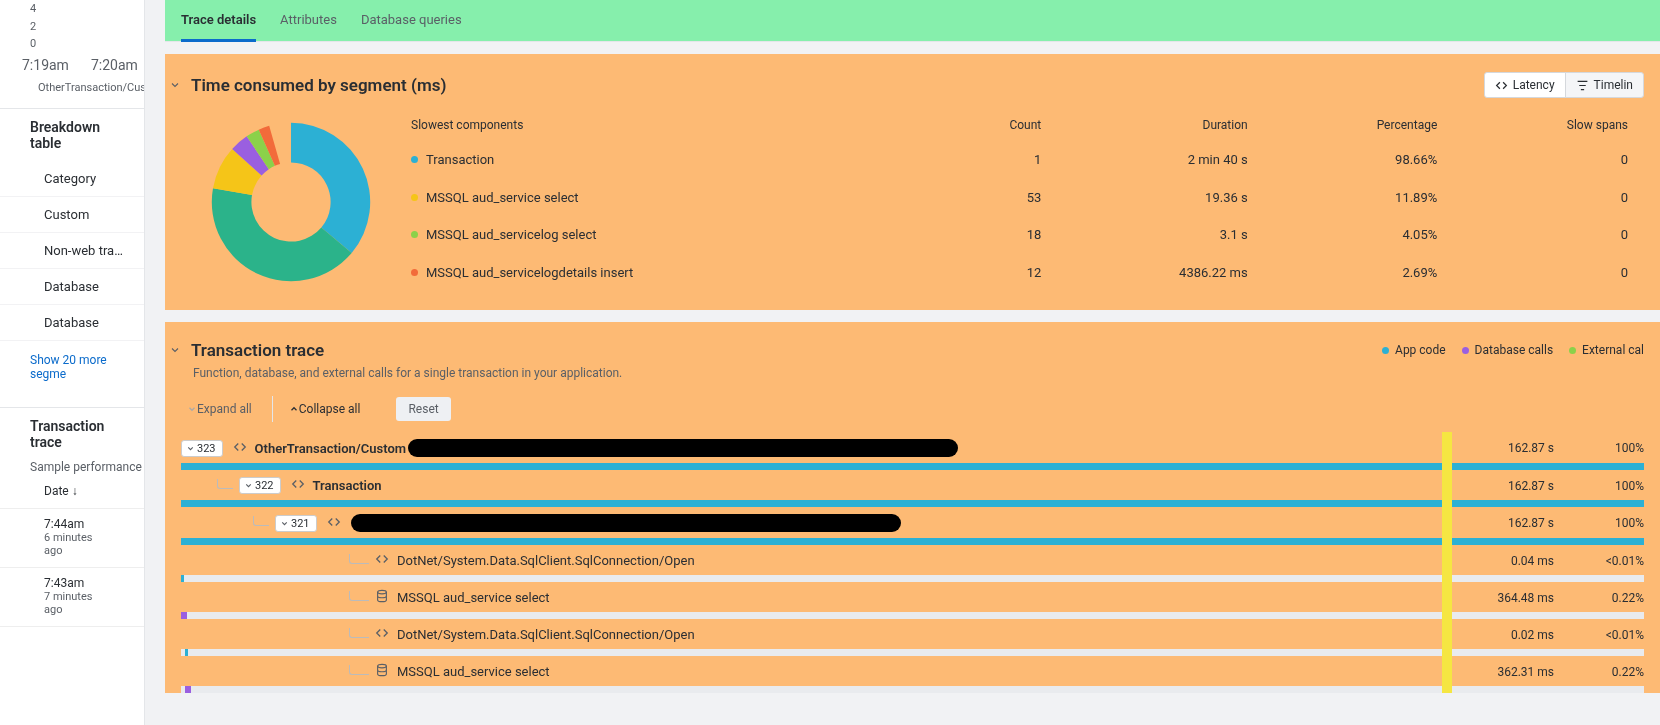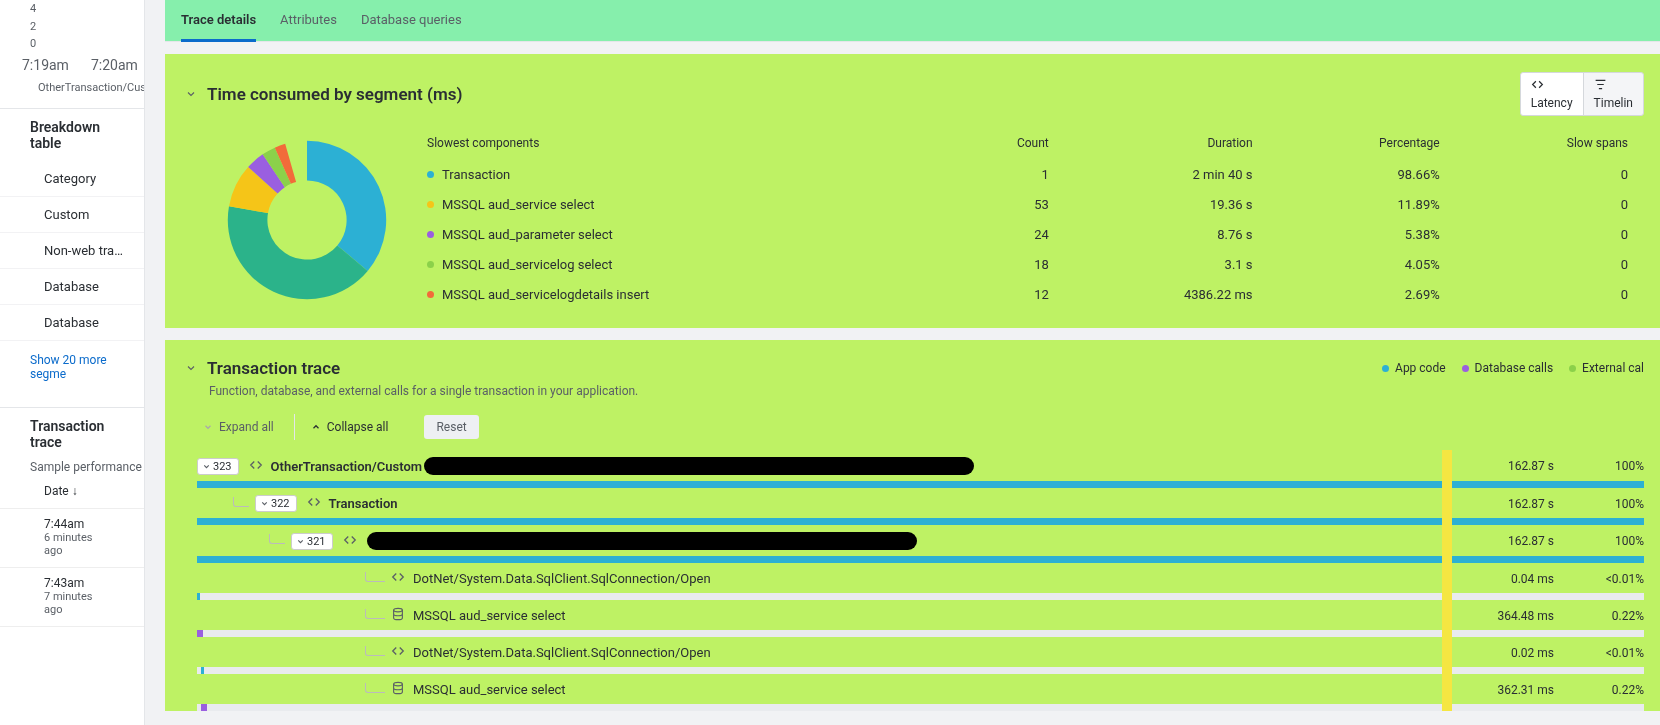--- a/index.html
+++ b/index.html
@@ -21,47 +21,47 @@
 .date-row { padding:8px 44px 10px 44px; border-bottom:1px solid #eee; cursor:pointer; }
 .date-row .t { font-size:12px; color:#2a2e33; }
 .date-row .ago { font-size:11px; color:#5a5f66; }
 
 
 .main { flex:1; background:#f1f2f4; overflow:auto; position:relative; padding:0 0 0 20px; }
 .tabs { display:flex; gap:24px; padding:0 16px; border-bottom:1px solid #e4e6e9; background:#86efac; }
 .tab { padding:12px 0; font-size:13px; color:#5a5f66; cursor:pointer; }
 .tab.active { color:#2a2e33; font-weight:600; border-bottom:3px solid #0b6bcb; margin-bottom:-1px; }
 
-.panel { background:#bef264; margin:12px 0 0 0; padding:18px 0 18px 16px; }
+.panel { background:#fdba74; margin:12px 0 0 0; padding:18px 0 18px 0; }
 
 .section-hdr { display:flex; align-items:center; justify-content:space-between; padding:0 16px 14px 4px; }
 .section-hdr-left { display:flex; align-items:center; gap:10px; }
 .chev { width:12px; height:12px; }
 .section-title { font-size:17px; font-weight:600; }
 .btn-grp { display:flex; }
-.btn { border:1px solid #d5d8dc; background:#fff; padding:5px 10px; font-size:12px; color:#2a2e33; display:flex; align-items:flex-start; gap:5px; cursor:pointer;flex-direction:column; }
+.btn { border:1px solid #d5d8dc; background:#fff; padding:5px 10px; font-size:12px; color:#2a2e33; display:flex; align-items:flex-end; gap:5px; cursor:pointer; }
 .btn.first { border-radius:3px 0 0 3px; }
 .btn.last { border-radius:0 3px 3px 0; margin-left:-1px; background:#f4f5f7; }
 
 .time-body { display:flex; gap:14px; padding:0 16px; }
 .donut-wrap { width:180px; height:180px; flex-shrink:0; margin-left:20px; }
 .comp-table { flex:1; }
 .comp-table th { text-align:right; font-weight:400; font-size:12px; color:#2a2e33; padding:4px 14px 8px 14px; }
 .comp-table th.l { text-align:left; }
 .comp-table td { text-align:right; font-size:13px; color:#2a2e33; padding:4px 14px; }
 .comp-table td.l { text-align:left; }
 .comp-name { display:flex; align-items:center; gap:8px; }
 .redact { background:#000; height:18px; border-radius:9px; display:inline-block; }
 
 
 .trace-sub { font-size:12px; color:#5a5f66; padding-left:28px; margin-top:-8px; margin-bottom:16px; }
 .trace-legend { display:flex; gap:16px; font-size:12px; color:#2a2e33; align-items:center; }
 .trace-legend .li { display:flex; align-items:center; gap:6px; }
 .trace-controls { display:flex; gap:0; align-items:center; padding:0 16px 10px 10px; }
-.ctl { padding:6px 12px; font-size:12px; color:#5a5f66; display:flex; align-items:center; gap:6px; cursor:pointer; }
+.ctl { padding:6px 12px; font-size:12px; color:#5a5f66; display:flex; align-items:center; gap:0; cursor:pointer; }
 .ctl.sep { border-left:1px solid #e4e6e9; color:#2a2e33; margin-left:8px; padding-left:16px; }
 .ctl.reset { background:#eef0f3; border-radius:3px; padding:5px 12px; }
 
 .trace-rows { position:relative; }
 .trow { position:relative; padding:7px 16px 0 16px; }
 .trow-line { display:flex; align-items:center; }
 .expander { border:1px solid #ccc; background:#fff; border-radius:3px; padding:1px 6px 1px 4px; font-size:11px; display:flex; align-items:center; gap:2px; cursor:pointer; margin-right:10px; }
 .tree-conn { display:inline-block; border-left:1px solid #bbb; border-bottom:1px solid #bbb; border-radius:0 0 0 3px; width:16px; height:10px; margin-right:6px; margin-top:-4px; }
 .node-icon { margin-right:8px; color:#5a5f66; }
 .node-label { font-size:13px; color:#2a2e33; font-weight:600; }
@@ -188,32 +188,20 @@
                   </div>
                 </td>
       <td>53</td>
       <td>19.36 s</td>
       <td>11.89%</td>
       <td>0</td>
               </tr>
               <tr>
                 <td class="l">
                   <div class="comp-name">
-                    <span class="dot" style="background:#9a5fe0"></span>
-                    <span>MSSQL aud_parameter select</span>
-                  </div>
-                </td>
-      <td>24</td>
-      <td>8.76 s</td>
-      <td>5.38%</td>
-      <td>0</td>
-              </tr>
-              <tr>
-                <td class="l">
-                  <div class="comp-name">
                     <span class="dot" style="background:#8bd14a"></span>
                     <span>MSSQL aud_servicelog select</span>
                   </div>
                 </td>
       <td>18</td>
       <td>3.1 s</td>
       <td>4.05%</td>
       <td>0</td>
               </tr>
               <tr>

